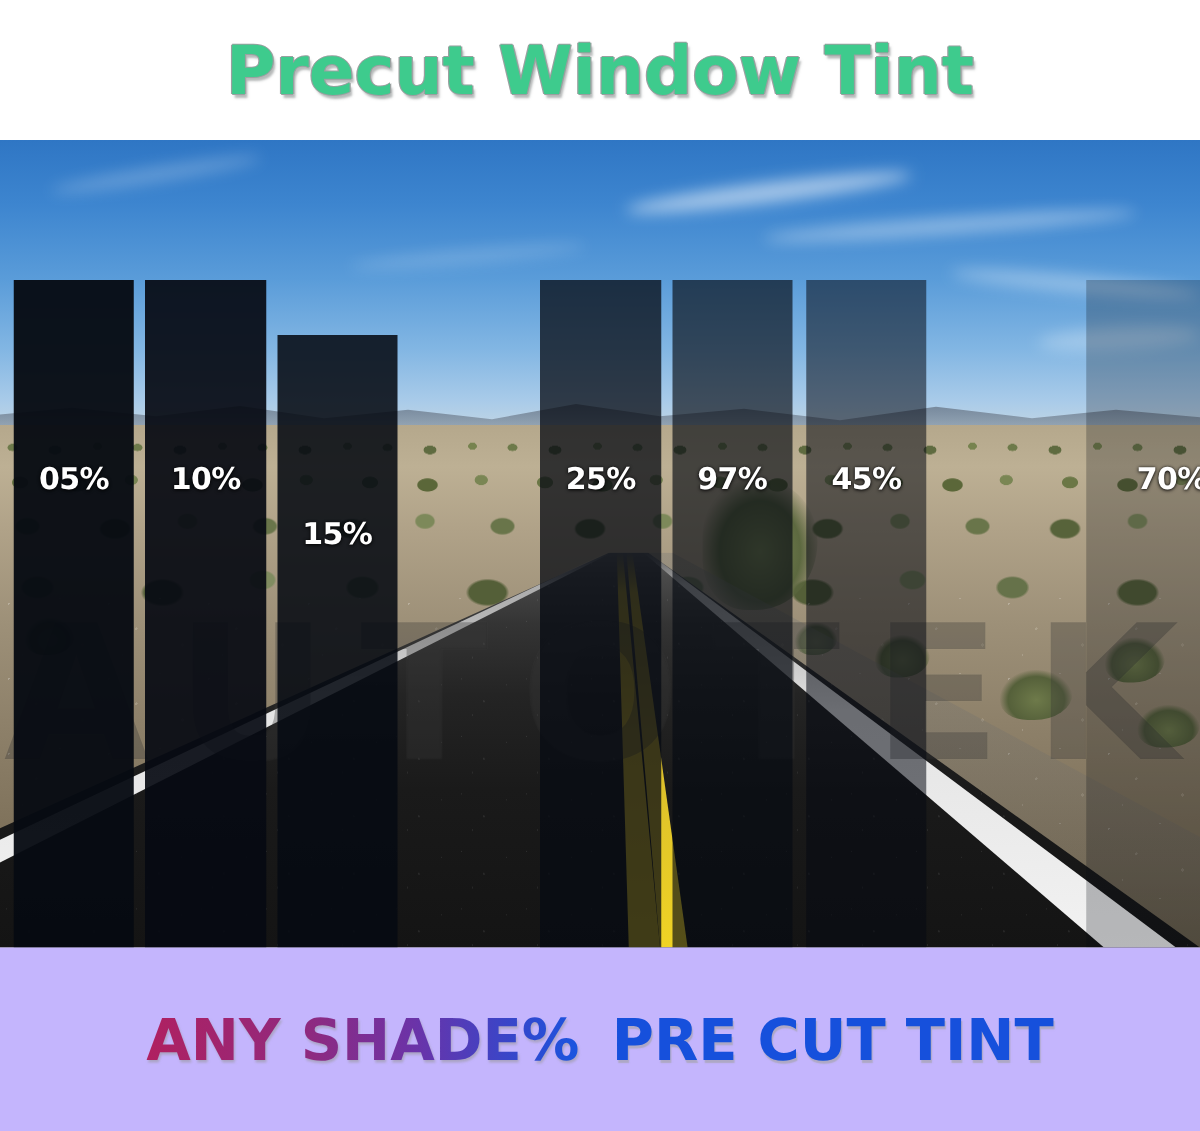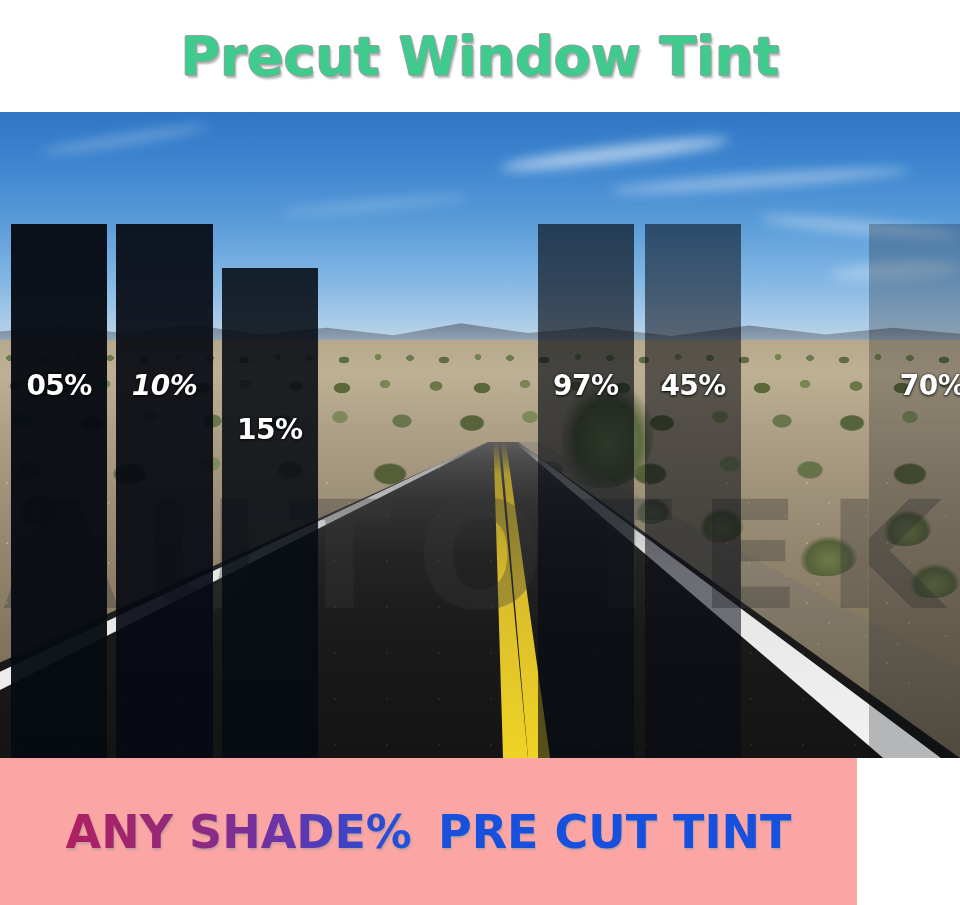--- a/index.html
+++ b/index.html
@@ -277,35 +277,35 @@
   .tint-panel .tint-film {
     position: absolute;
     left: 0; top: 0; right: 0; bottom: 0;
     background: #060a12;
   }
   .tint-label {
     position: relative;
     margin-top: 145px;
     font-family: "DejaVu Sans", sans-serif;
     font-weight: bold;
-    font-size: 28px;
+    font-size: 24px;
     color: #ffffff;
     text-shadow: 0 1px 3px rgba(0,0,0,0.85), 0 0 2px rgba(0,0,0,0.6);
     letter-spacing: -0.5px;
     white-space: nowrap;
   }
 
   
   .footer-bar {
     position: absolute;
     left: 0;
     top: 758px;
-    width: 857px;
+    width: 960px;
     height: 147px;
-    background: #fca5a5;
+    background: #c4b5fd;
     display: flex;
     align-items: center;
     justify-content: center;
   }
   .footer-text {
     font-family: "DejaVu Sans", sans-serif;
     font-weight: bold;
     font-size: 46px;
     white-space: nowrap;
     display: flex;
@@ -369,27 +369,31 @@
 
   <div class="watermark">
     <div class="watermark-text">AUTOTEK</div>
   </div>
 
   <div class="tint-layer" id="tint-layer">
       <div class="tint-panel" style="left: 11px; width: 96.3333px;">
         <div class="tint-film" style="opacity: 0.955;"></div>
         <div class="tint-label">05%</div>
       </div>
-      <div class="tint-panel" style="left: 116.333px; width: 96.3333px; font-style: italic;">
+      <div class="tint-panel" style="left: 116.333px; width: 96.3333px;">
         <div class="tint-film" style="opacity: 0.92;"></div>
         <div class="tint-label">10%</div>
       </div>
       <div class="tint-panel" style="left: 221.667px; width: 96.3333px; margin-top: 44px;">
         <div class="tint-film" style="opacity: 0.875;"></div>
         <div class="tint-label">15%</div>
+      </div>
+      <div class="tint-panel" style="left: 432.333px; width: 96.3333px;">
+        <div class="tint-film" style="opacity: 0.755;"></div>
+        <div class="tint-label">25%</div>
       </div>
       <div class="tint-panel" style="left: 537.667px; width: 96.3333px;">
         <div class="tint-film" style="opacity: 0.66;"></div>
         <div class="tint-label">97%</div>
       </div>
       <div class="tint-panel" style="left: 645px; width: 96.3333px;">
         <div class="tint-film" style="opacity: 0.545;"></div>
         <div class="tint-label">45%</div>
       </div>
       <div class="tint-panel" style="left: 869px; width: 96.3333px; justify-content: flex-end;">

